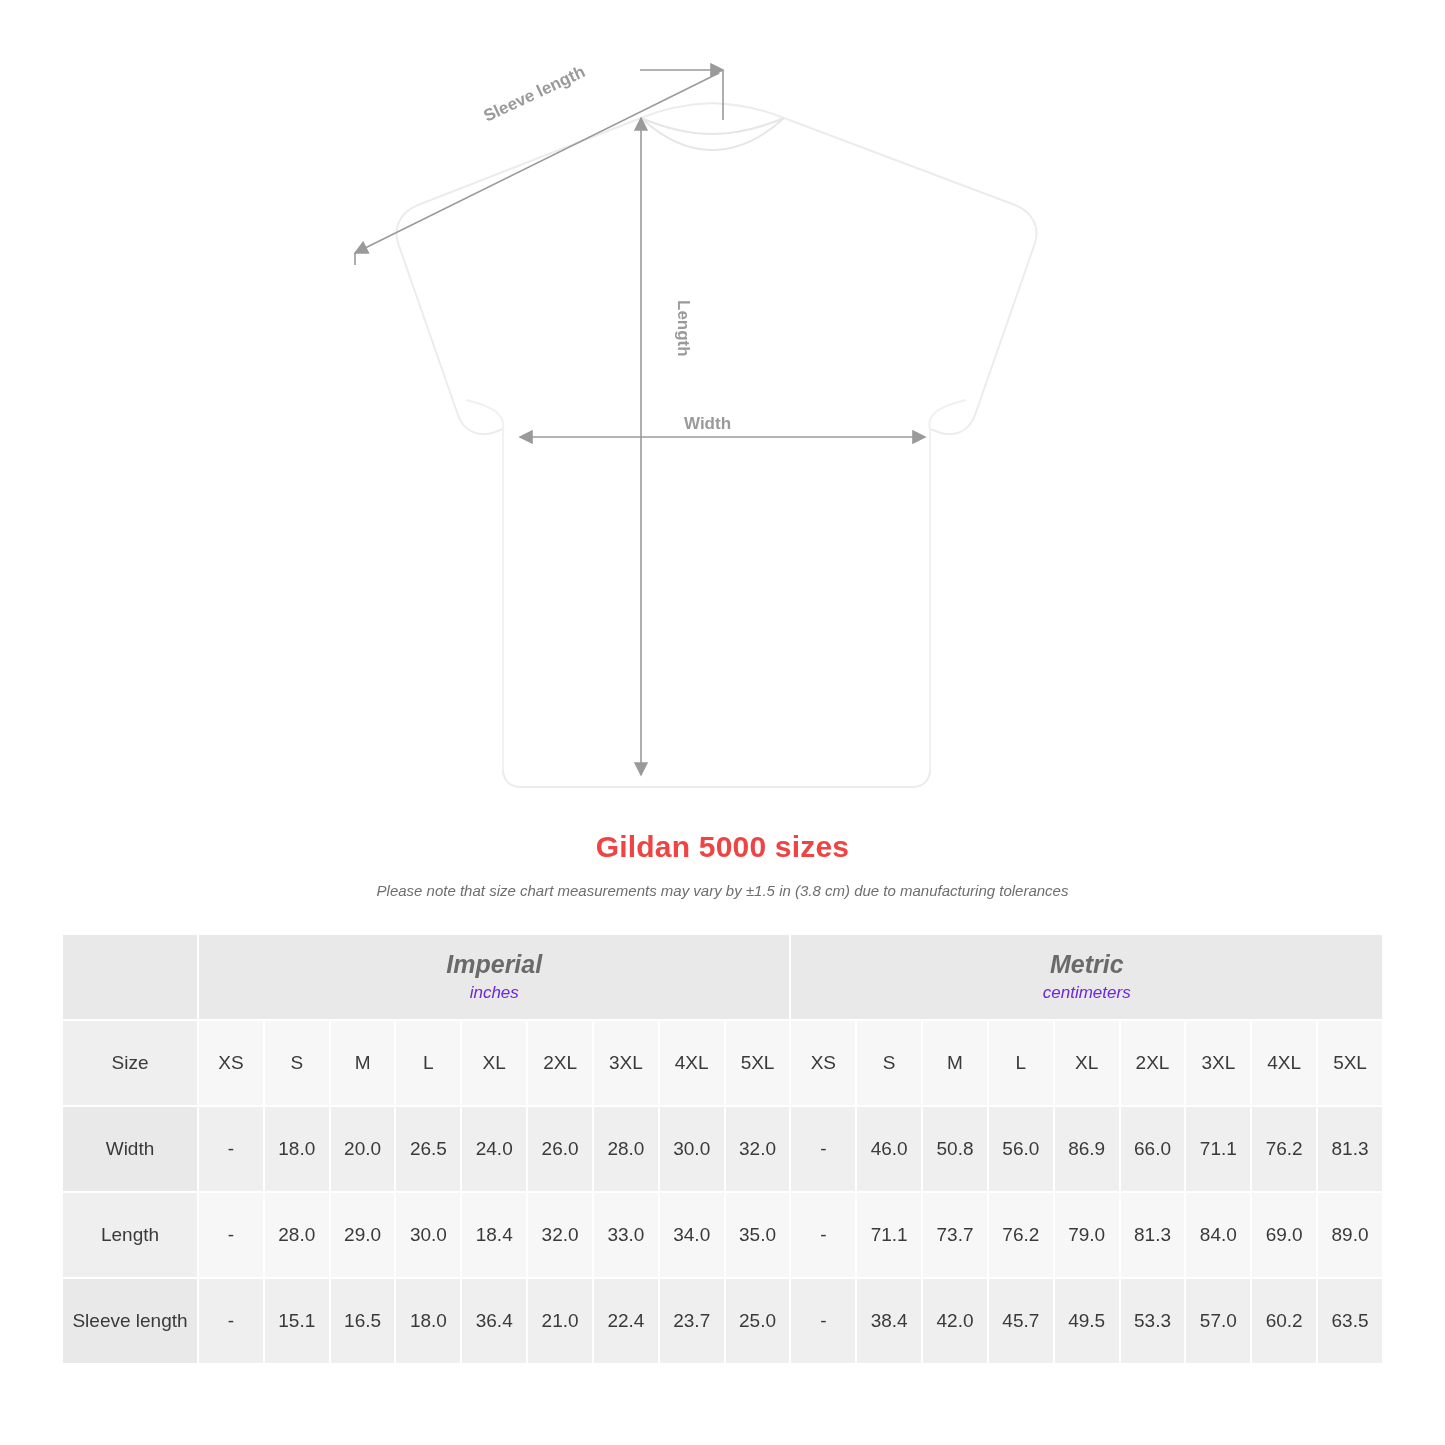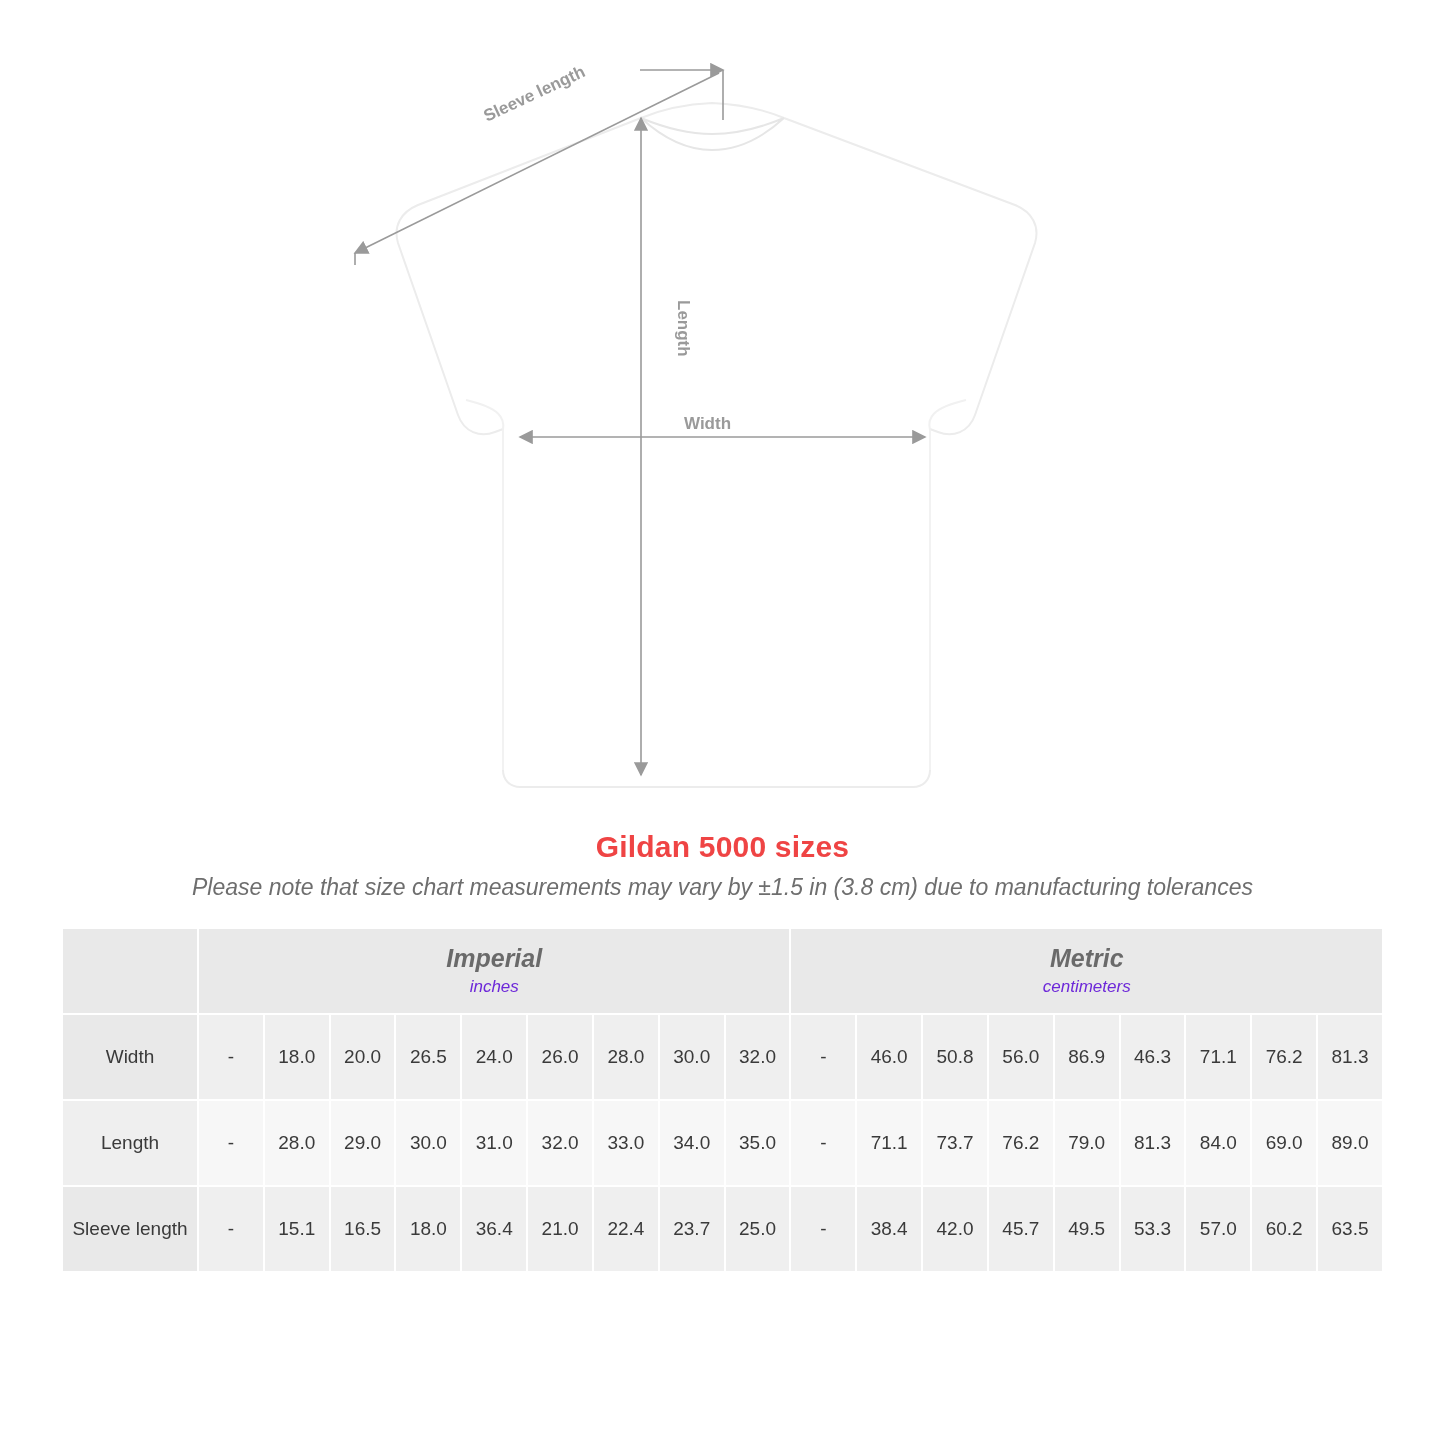--- a/index.html
+++ b/index.html
@@ -37,24 +37,24 @@
     text-align: center;
     font-size: 30px;
     font-weight: bold;
     color: #ef4444;
     margin: 0;
     padding: 0 0 6px 0;
     letter-spacing: 0.2px;
   }
   .chart-note {
     text-align: center;
-    font-size: 23px;
+    font-size: 15px;
     font-style: italic;
     color: #6e6e6e;
-    margin: 4px;
+    margin: 12px;
     padding: 0 40px 22px 40px;
   }
 
   
   .table-wrap {
     padding: 0 61px;
     box-sizing: border-box;
   }
   table.size-table {
     width: 100%;
@@ -194,52 +194,75 @@
           <td class="unit-head"></td>
           <td class="unit-head" colspan="9">
             <div class="unit-name">Imperial</div>
             <div class="unit-sub">inches</div>
           </td>
           <td class="unit-head" colspan="9">
             <div class="unit-name">Metric</div>
             <div class="unit-sub">centimeters</div>
           </td>
         </tr>
+        <tr class="band-a">
+          <td class="row-head-cell">Size</td>
+
+          <td class="col-head-cell">XS</td>
+          <td class="col-head-cell">S</td>
+          <td class="col-head-cell">M</td>
+          <td class="col-head-cell">L</td>
+          <td class="col-head-cell">XL</td>
+          <td class="col-head-cell">2XL</td>
+          <td class="col-head-cell">3XL</td>
+          <td class="col-head-cell">4XL</td>
+          <td class="col-head-cell">5XL</td>
+
+          <td class="col-head-cell">XS</td>
+          <td class="col-head-cell">S</td>
+          <td class="col-head-cell">M</td>
+          <td class="col-head-cell">L</td>
+          <td class="col-head-cell">XL</td>
+          <td class="col-head-cell">2XL</td>
+          <td class="col-head-cell">3XL</td>
+          <td class="col-head-cell">4XL</td>
+          <td class="col-head-cell">5XL</td>
+        </tr>
       </thead>
       <tbody>
 
         <tr class="band-b">
           <td class="row-head-cell">Width</td>
           <td>-</td>
           <td>18.0</td>
           <td>20.0</td>
           <td>26.5</td>
           <td>24.0</td>
           <td>26.0</td>
           <td>28.0</td>
           <td>30.0</td>
           <td>32.0</td>
           <td>-</td>
           <td>46.0</td>
           <td>50.8</td>
           <td>56.0</td>
           <td>86.9</td>
-          <td>46.3</td>
+          <td>66.0</td>
           <td>71.1</td>
           <td>76.2</td>
           <td>81.3</td>
         </tr>
 
         <tr class="band-a">
           <td class="row-head-cell">Length</td>
           <td>-</td>
           <td>28.0</td>
           <td>29.0</td>
           <td>30.0</td>
-          <td>31.0</td>
+          <td>18.4</td>
           <td>32.0</td>
           <td>33.0</td>
           <td>34.0</td>
           <td>35.0</td>
           <td>-</td>
           <td>71.1</td>
           <td>73.7</td>
           <td>76.2</td>
           <td>79.0</td>
           <td>81.3</td>

